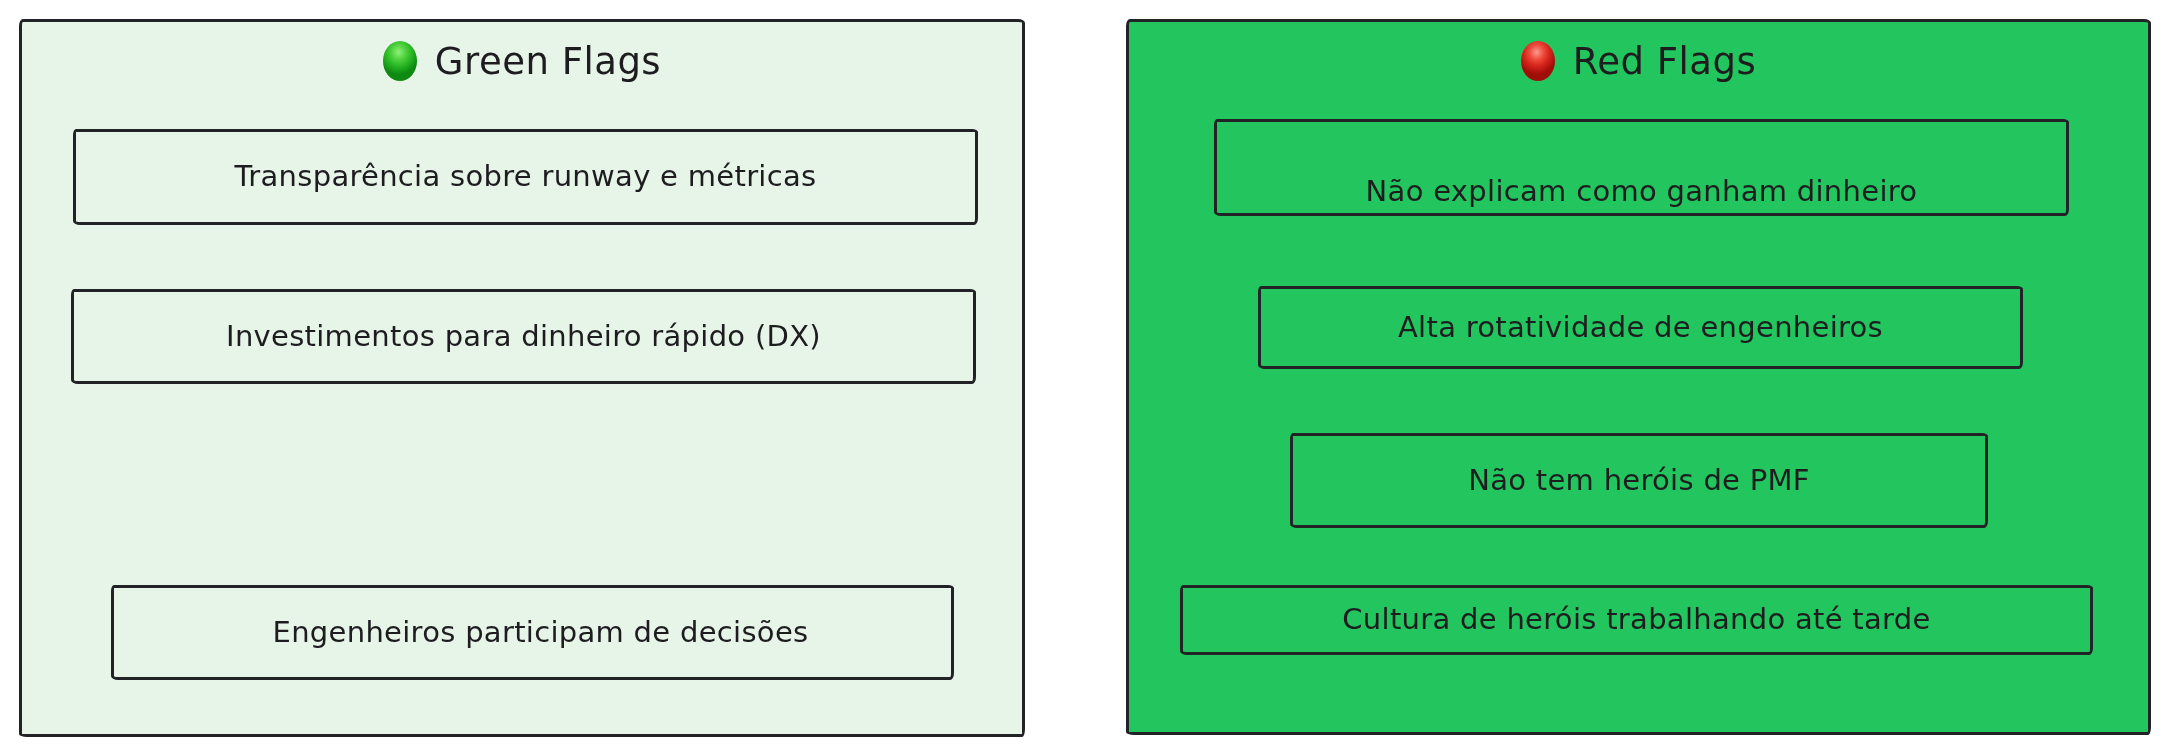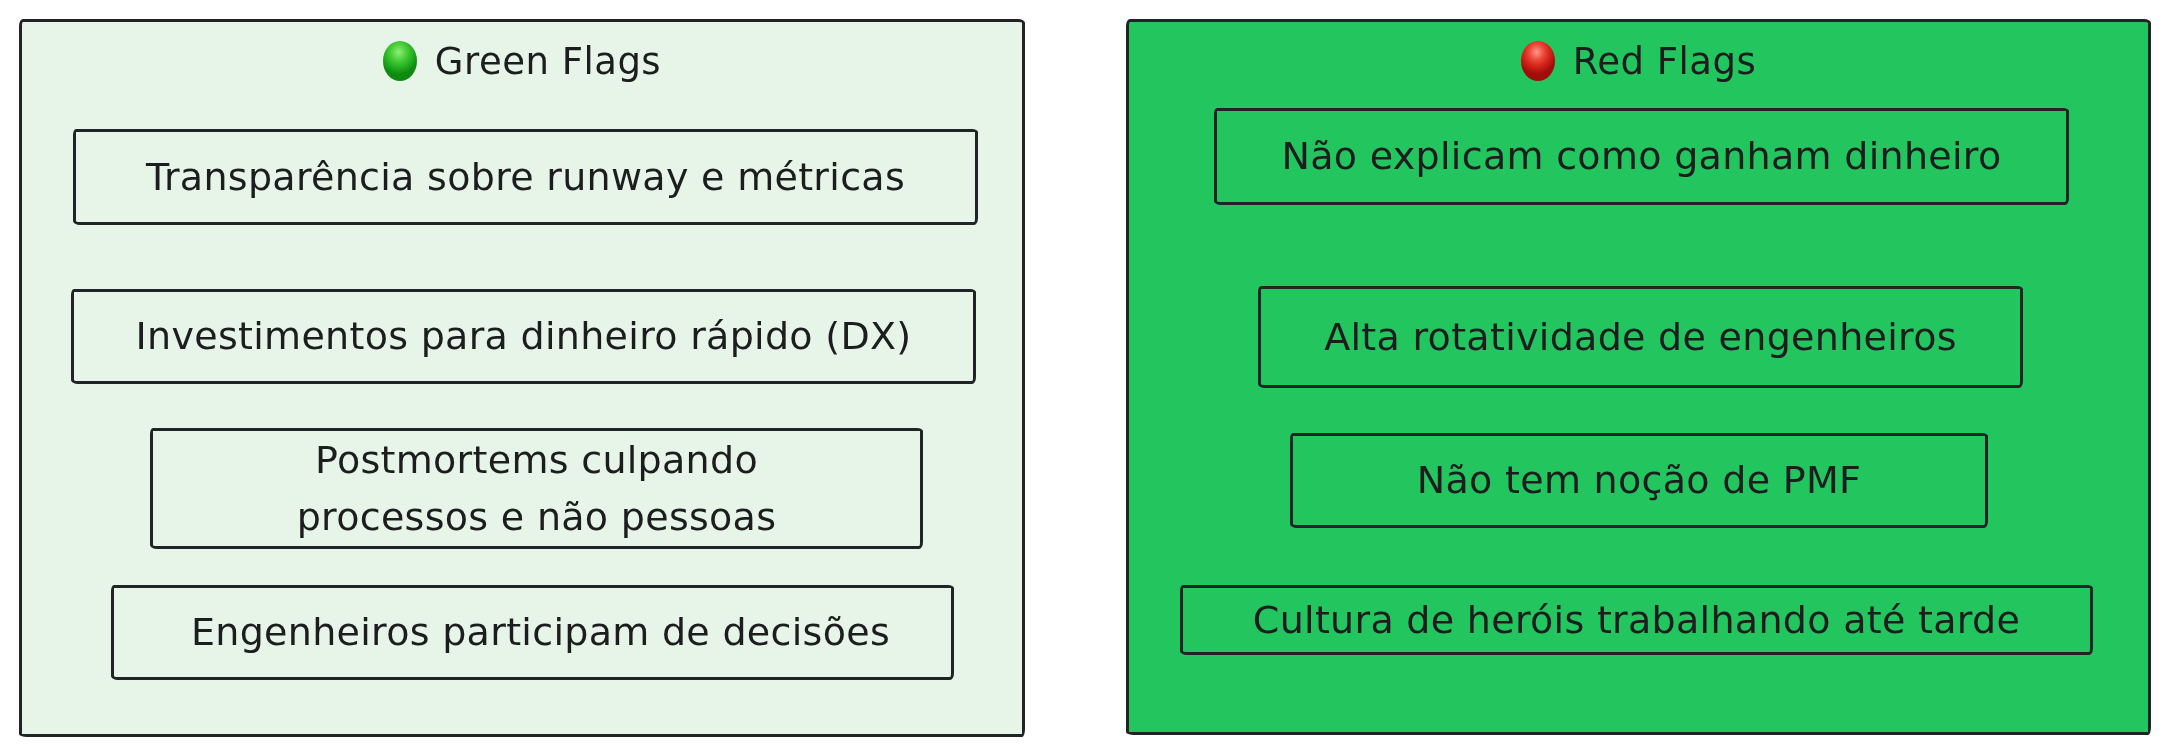--- a/index.html
+++ b/index.html
@@ -59,21 +59,21 @@
     position: absolute;
     border: 3px solid #222326;
     border-radius: 3px 6px 4px 7px / 6px 3px 7px 4px;
     box-sizing: border-box;
     display: flex;
     align-items: center;
     justify-content: center;
     text-align: center;
   }
   .item-box .item-label {
-    font-size: 38px;
+    font-size: 29px;
     letter-spacing: 0.3px;
     line-height: 1.5;
     padding: 0 14px;
   }
   .item-box .narrow {
     max-width: 590px;
   }
 </style>
 </head>
 <body>
@@ -87,45 +87,42 @@
     </div>
 
     <div class="item-box" style="left:51px; top:107px; width:905px; height:96px;">
       <span class="item-label">Transparência sobre runway e métricas</span>
     </div>
 
     <div class="item-box" style="left:49px; top:267px; width:905px; height:95px;">
       <span class="item-label">Investimentos para dinheiro rápido (DX)</span>
     </div>
 
-    <div class="item-box" style="left:128px; top:406px; width:773px; height:121px;">
-      <span class="item-label narrow">Postmortems culpando processos e não pessoas</span>
-    </div>
 
     <div class="item-box" style="left:89px; top:563px; width:843px; height:95px;padding-left:16px;">
       <span class="item-label">Engenheiros participam de decisões</span>
     </div>
   </section>
 
   <section class="panel" style="left: 1126px; top: 19px; width: 1025px; height: 716px; background: #22c55e;">
     <div class="panel-title">
       <span class="dot red-dot"></span>
       <span class="title-text">Red Flags</span>
     </div>
 
-    <div class="item-box" style="left:85px; top:86px; width:855px; height:97px;">
+    <div class="item-box" style="left:85px; top:97px; width:855px; height:97px;align-items:flex-end;">
       <span class="item-label">Não explicam como ganham dinheiro</span>
     </div>
 
-    <div class="item-box" style="left:129px; top:264px; width:765px; height:102px;">
+    <div class="item-box" style="left:129px; top:264px; width:765px; height:83px;">
       <span class="item-label">Alta rotatividade de engenheiros</span>
     </div>
 
     <div class="item-box" style="left:161px; top:411px; width:698px; height:95px;">
-      <span class="item-label">Não tem noção de PMF</span>
+      <span class="item-label">Não tem heróis de PMF</span>
     </div>
 
     <div class="item-box" style="left:51px; top:563px; width:913px; height:70px;">
       <span class="item-label">Cultura de heróis trabalhando até tarde</span>
     </div>
   </section>
 
 </div>
 
 </body></html>

